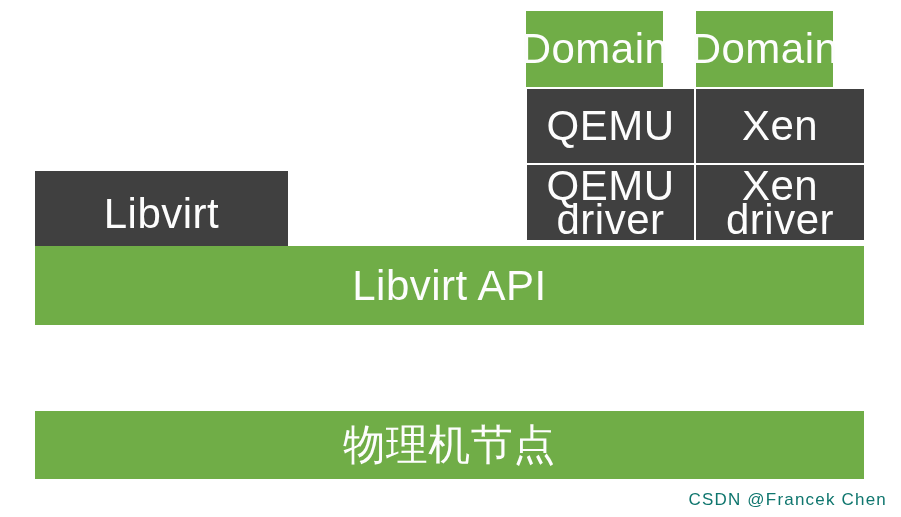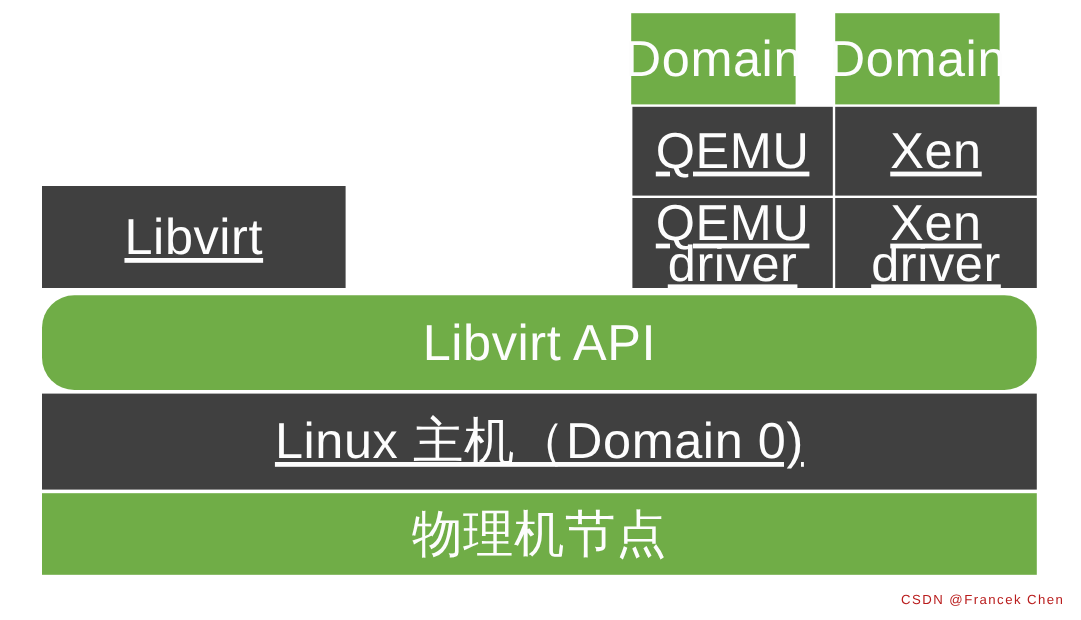--- a/index.html
+++ b/index.html
@@ -22,41 +22,41 @@
     align-items: center;
     justify-content: center;
     text-align: center;
     color: #fdfdfd;
     font-size: 42px;
     line-height: 36px;
     letter-spacing: 0.5px;
     user-select: none;
   }
   .green { background: #70ad47; }
-  .dark  { background: #404040; text-decoration: underline; }
+  .dark  { background: #404040; }
 
   .domain-left   { left: 526px; top: 11px;  width: 137px; height: 76px; }
   .domain-right  { left: 696px; top: 11px;  width: 137px; height: 76px; }
   .qemu          { left: 527px; top: 89px;  width: 167px; height: 74px; }
   .xen           { left: 696px; top: 89px;  width: 168px; height: 74px; }
   .qemu-driver   { left: 527px; top: 165px; width: 167px; height: 75px; line-height: 34px; }
   .xen-driver    { left: 696px; top: 165px; width: 168px; height: 75px; line-height: 34px; }
-  .libvirt       { left: 35px;  top: 155px; width: 253px; height: 85px; }
-  .libvirt-api   { left: 35px;  top: 246px; width: 829px; height: 79px; border-radius: 27px; }
+  .libvirt       { left: 35px;  top: 171px; width: 253px; height: 85px; }
+  .libvirt-api   { left: 35px;  top: 246px; width: 829px; height: 79px; }
   .linux-host    { left: 35px;  top: 328px; width: 829px; height: 80px; }
   .physical-node { left: 35px;  top: 411px; width: 829px; height: 68px; }
 
   .watermark {
     position: absolute;
     top: 492px;
     right: 14px;
-    font-size: 11px;
+    font-size: 17px;
     line-height: 16px;
     letter-spacing: 1.2px;
-    color: #b91c1c;
+    color: #0f766e;
   }
 </style>
 </head>
 <body>
 
 <div class="stage">
 
   <div class="box green domain-left">
     <span>Domain</span>
   </div>
@@ -84,23 +84,20 @@
   </div>
 
   <div class="box dark libvirt">
     <span>Libvirt</span>
   </div>
 
   <div class="box green libvirt-api">
     <span>Libvirt API</span>
   </div>
 
-  <div class="box dark linux-host">
-    <span>Linux 主机（Domain 0)</span>
-  </div>
 
   <div class="box green physical-node">
     <span>物理机节点</span>
   </div>
 
   <div class="watermark">CSDN @Francek Chen</div>
 
 </div>
 
 </body></html>

